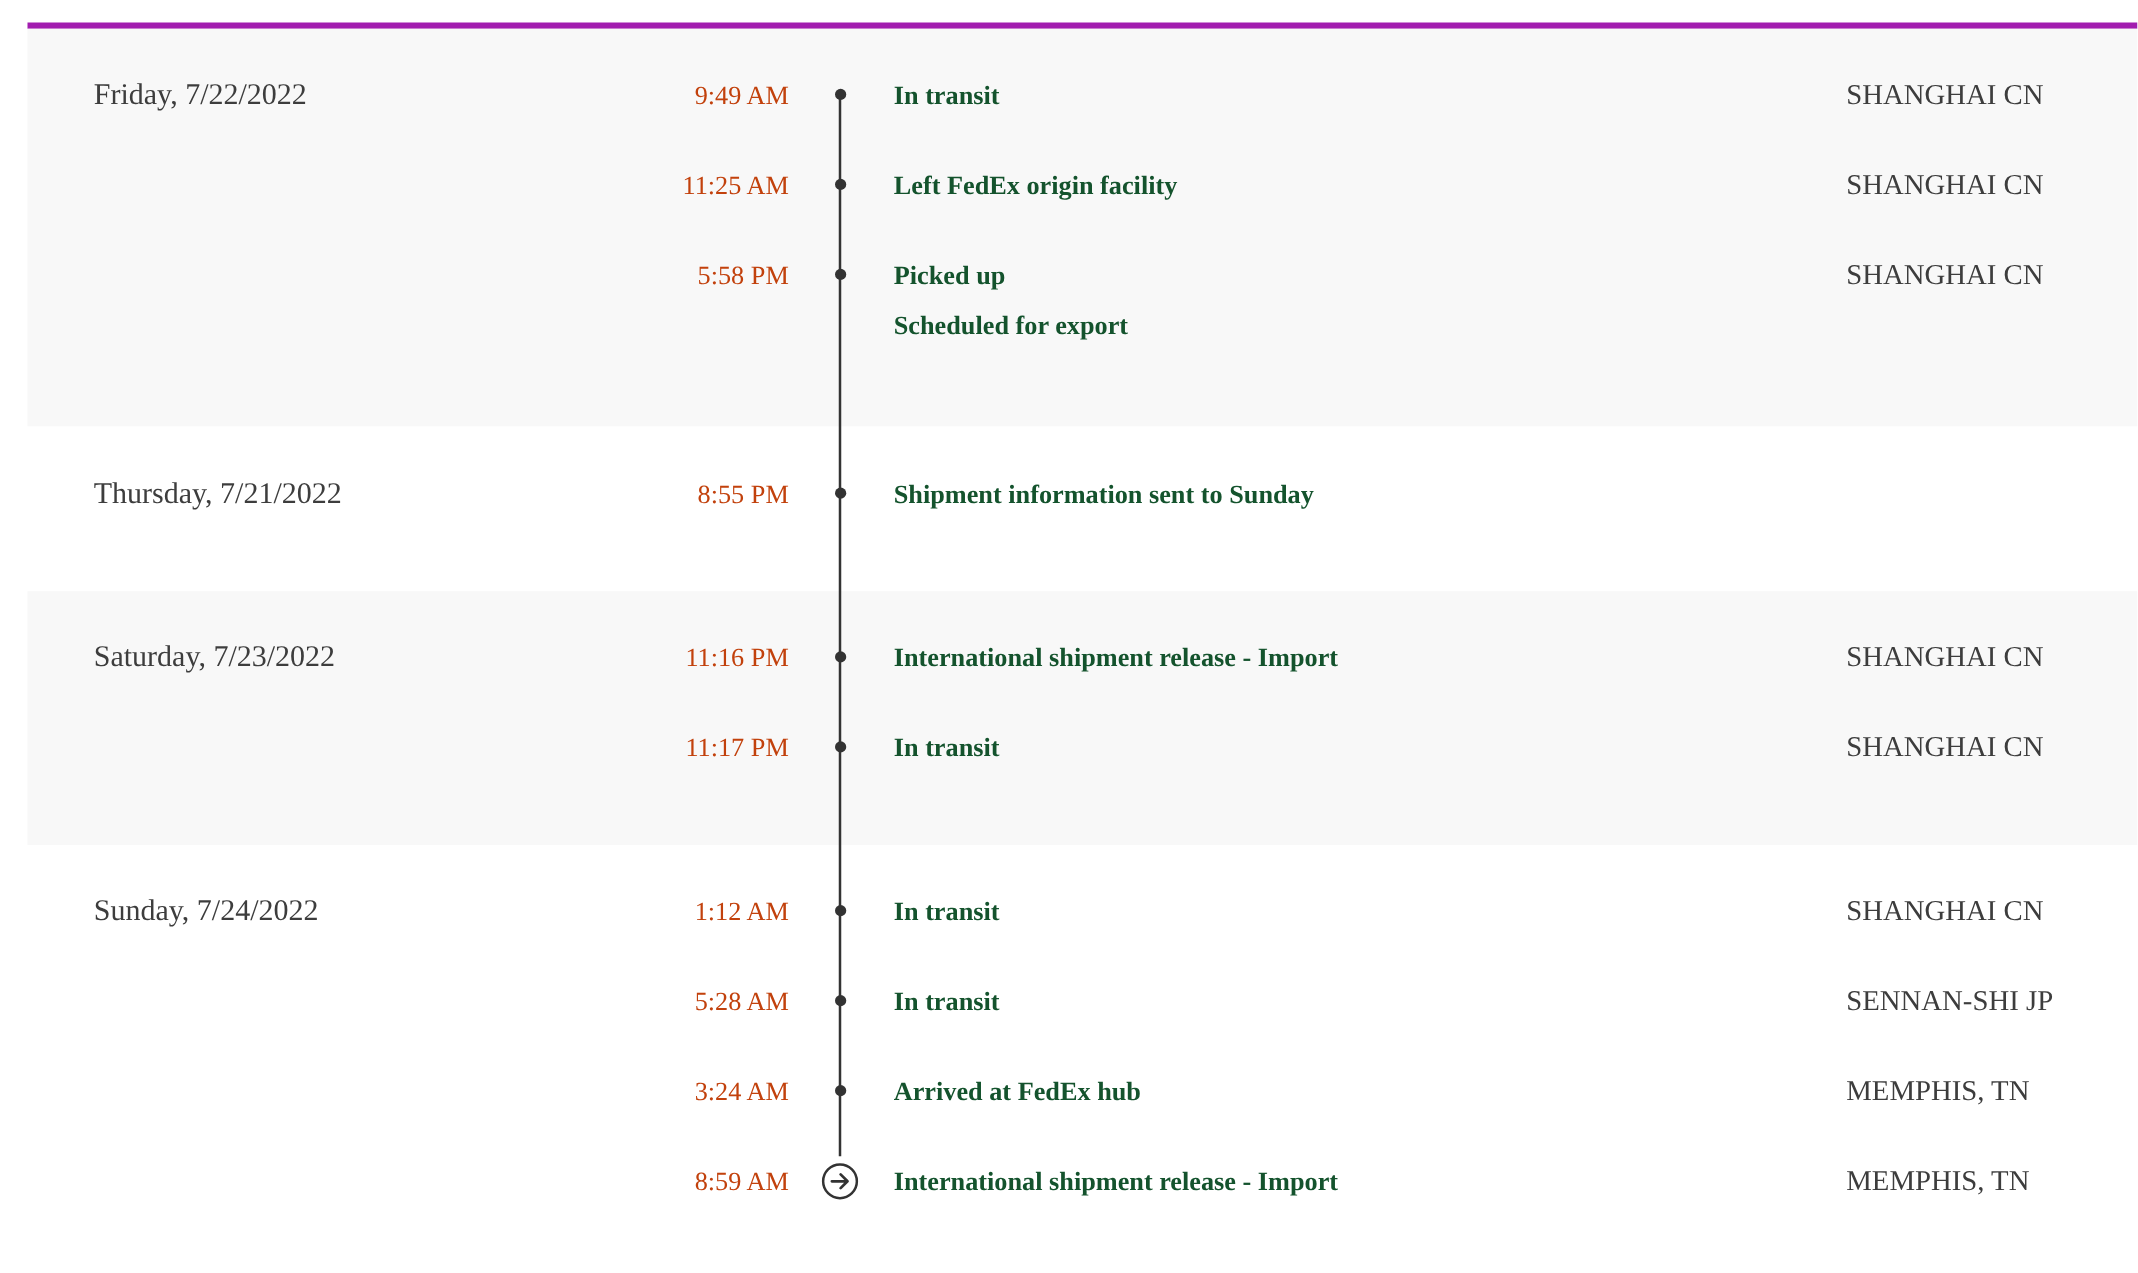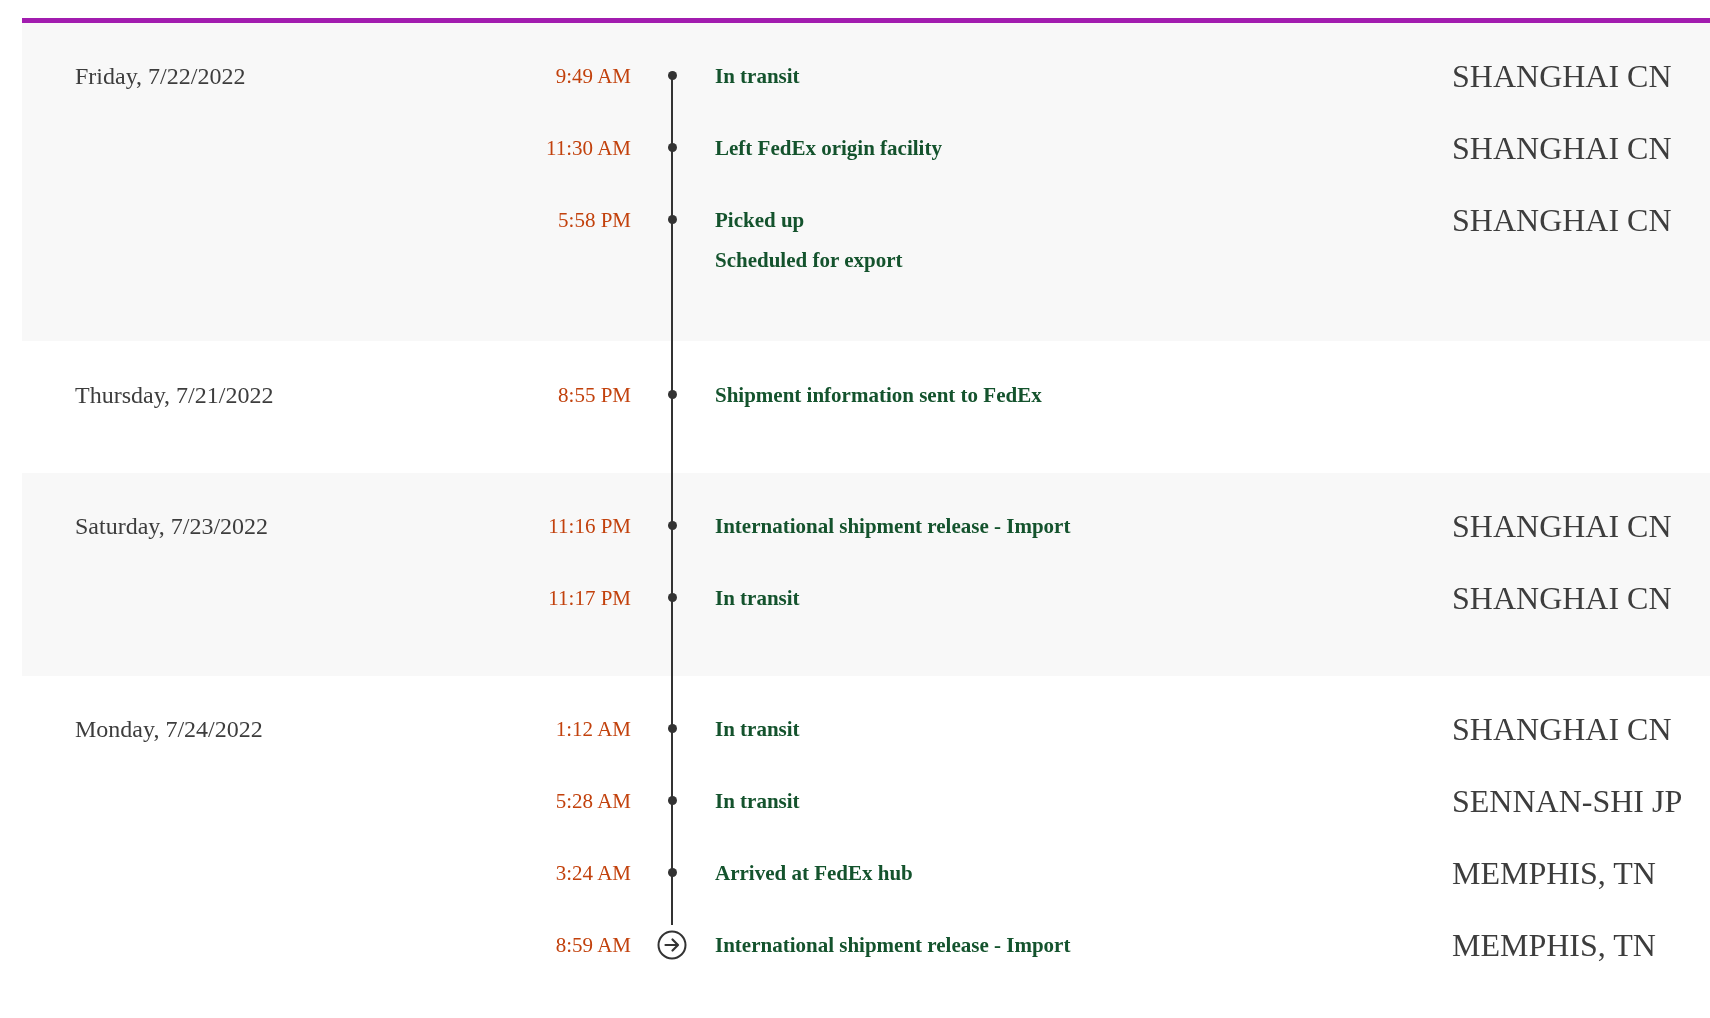--- a/index.html
+++ b/index.html
@@ -60,24 +60,25 @@
   }
   .status-circle { margin-top: 21px; }
   .c-event {
     font-size: 21px;
     font-weight: 700;
     color: #14532d;
     padding-left: 2px;
   }
   .event-detail { line-height: 40px; }
   .c-loc {
-    font-size: 32px;
+    font-size: 23px;
     color: #3d3d3d;
     padding-left: 2px;
     white-space: nowrap;
+    margin-left: 25px;
   }
   .connector {
     position: absolute;
     left: 649px;
     top: 53px;
     width: 2px;
     height: 849px;
     background: #333333;
     z-index: 2;
     pointer-events: none;
@@ -93,21 +94,21 @@
       <div class="cell c-date">Friday, 7/22/2022</div>
       <div class="cell c-time">9:49 AM</div>
       <div class="c-marker">
           <span class="dot"></span>
         </div>
       <div class="cell c-event">In transit</div>
       <div class="cell c-loc">SHANGHAI CN</div>
     </div>
     <div class="row">
       <div class="cell c-date"></div>
-      <div class="cell c-time">11:30 AM</div>
+      <div class="cell c-time">11:25 AM</div>
       <div class="c-marker">
           <span class="dot"></span>
         </div>
       <div class="cell c-event">Left FedEx origin facility</div>
       <div class="cell c-loc">SHANGHAI CN</div>
     </div>
     <div class="row">
       <div class="cell c-date"></div>
       <div class="cell c-time">5:58 PM</div>
       <div class="c-marker">
@@ -121,21 +122,21 @@
     </div>
   </div>
 
   <div class="group g1">
     <div class="row">
       <div class="cell c-date">Thursday, 7/21/2022</div>
       <div class="cell c-time">8:55 PM</div>
       <div class="c-marker">
           <span class="dot"></span>
         </div>
-      <div class="cell c-event">Shipment information sent to FedEx</div>
+      <div class="cell c-event">Shipment information sent to Sunday</div>
       <div class="cell c-loc"></div>
     </div>
   </div>
 
   <div class="group alt g2">
     <div class="row">
       <div class="cell c-date">Saturday, 7/23/2022</div>
       <div class="cell c-time">11:16 PM</div>
       <div class="c-marker">
           <span class="dot"></span>
@@ -149,21 +150,21 @@
       <div class="c-marker">
           <span class="dot"></span>
         </div>
       <div class="cell c-event">In transit</div>
       <div class="cell c-loc">SHANGHAI CN</div>
     </div>
   </div>
 
   <div class="group g3">
     <div class="row">
-      <div class="cell c-date">Monday, 7/24/2022</div>
+      <div class="cell c-date">Sunday, 7/24/2022</div>
       <div class="cell c-time">1:12 AM</div>
       <div class="c-marker">
           <span class="dot"></span>
         </div>
       <div class="cell c-event">In transit</div>
       <div class="cell c-loc">SHANGHAI CN</div>
     </div>
     <div class="row">
       <div class="cell c-date"></div>
       <div class="cell c-time">5:28 AM</div>

